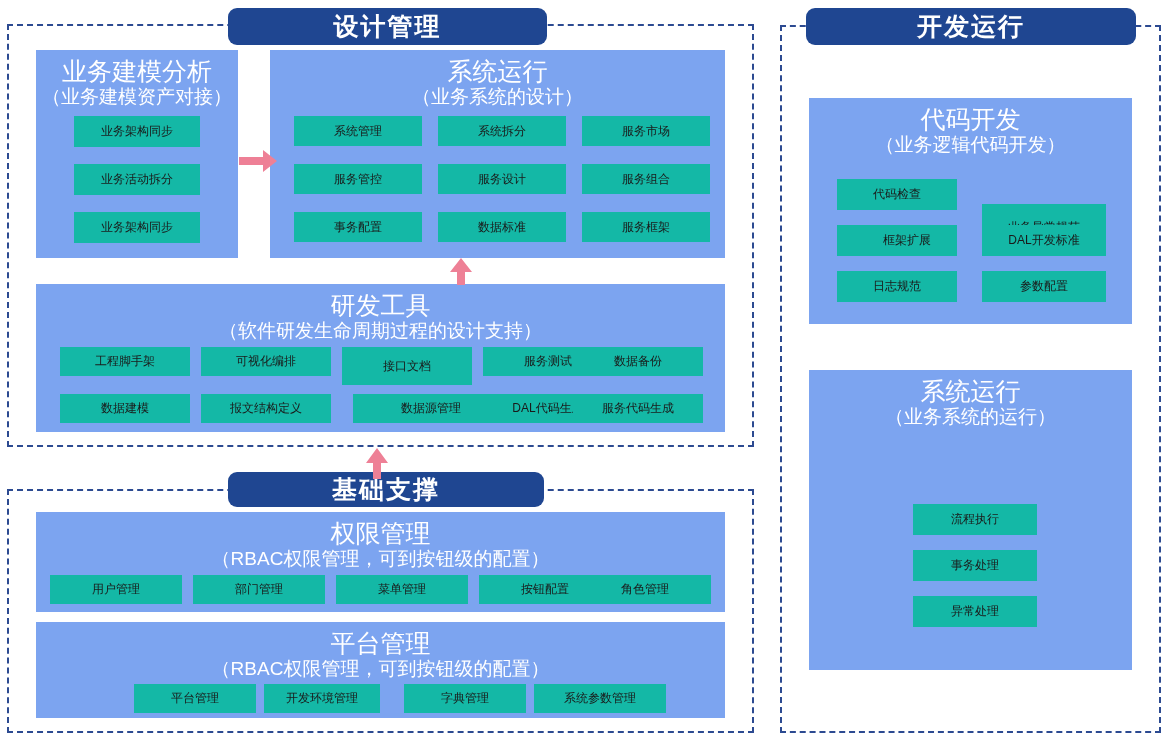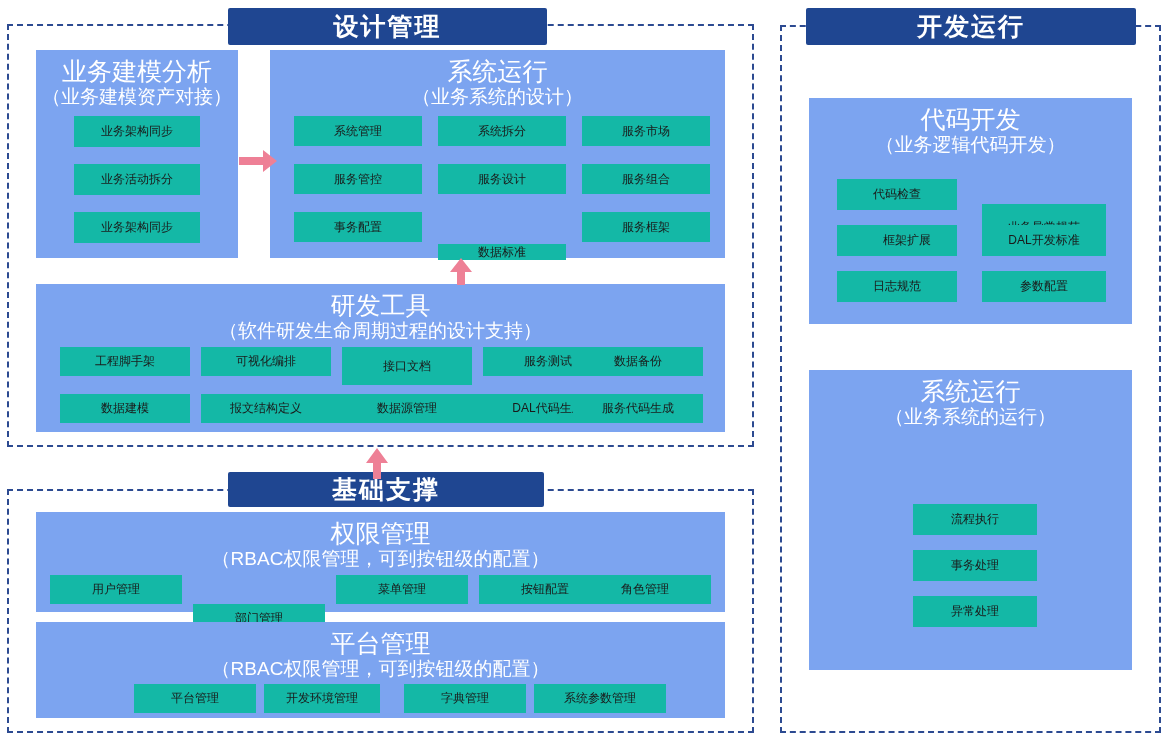--- a/index.html
+++ b/index.html
@@ -18,21 +18,21 @@
     border:2px dashed #2c4a91;
     background:transparent;
     box-sizing:border-box;
   }
 
   
   .badge{
     position:absolute;
     background:#1f4691;
     color:#ffffff;
-    border-radius:2px;
+    border-radius:9px;
     display:flex;
     align-items:center;
     justify-content:center;
     font-size:25px;
     font-weight:bold;
     letter-spacing:2px;
     box-sizing:border-box;
     z-index:5;
   }
 
@@ -108,21 +108,21 @@
     <div class="grid-abs">
       <div class="chip" style="left:24px;top:66px;width:128px;height:30px;">系统管理</div>
       <div class="chip" style="left:168px;top:66px;width:128px;height:30px;">系统拆分</div>
       <div class="chip" style="left:312px;top:66px;width:128px;height:30px;">服务市场</div>
 
       <div class="chip" style="left:24px;top:114px;width:128px;height:30px;">服务管控</div>
       <div class="chip" style="left:168px;top:114px;width:128px;height:30px;">服务设计</div>
       <div class="chip" style="left:312px;top:114px;width:128px;height:30px;">服务组合</div>
 
       <div class="chip" style="left:24px;top:162px;width:128px;height:30px;">事务配置</div>
-      <div class="chip" style="left:168px;top:162px;width:128px;height:16px;margin-top:32px;">数据标准</div>
+      <div class="chip" style="left:168px;top:162px;width:128px;height:30px;">数据标准</div>
       <div class="chip" style="left:312px;top:162px;width:128px;height:30px;">服务框架</div>
     </div>
   </div>
 
   <div class="arrow" style="left:448px;top:258px;width:26px;height:28px;">
     <svg width="26" height="28" viewBox="0 0 26 28">
       <polygon points="13,0 24,14 17,14 17,27 9,27 9,14 2,14" fill="#ee8096"></polygon>
     </svg>
   </div>
 
@@ -131,42 +131,42 @@
     <div class="panel-sub">（软件研发生命周期过程的设计支持）</div>
     <div class="grid-abs">
       <div class="chip" style="left:24px;top:63px;width:130px;height:29px;">工程脚手架</div>
       <div class="chip" style="left:165px;top:63px;width:130px;height:29px;">可视化编排</div>
       <div class="chip" style="left:306px;top:63px;width:130px;height:38px;">接口文档</div>
       <div class="chip" style="left:447px;top:63px;width:130px;height:29px;">服务测试</div>
       <div class="chip" style="left:537px;top:63px;width:130px;height:29px;">数据备份</div>
 
       <div class="chip" style="left:24px;top:110px;width:130px;height:29px;">数据建模</div>
       <div class="chip" style="left:165px;top:110px;width:130px;height:29px;">报文结构定义</div>
-      <div class="chip" style="left:293px;top:110px;width:156px;height:29px;">数据源管理</div>
+      <div class="chip" style="left:317px;top:110px;width:156px;height:29px;">数据源管理</div>
       <div class="chip" style="left:447px;top:110px;width:130px;height:29px;">DAL代码生成</div>
       <div class="chip" style="left:537px;top:110px;width:130px;height:29px;">服务代码生成</div>
     </div>
   </div>
 
   <div class="arrow" style="left:364px;top:448px;width:26px;height:32px;">
     <svg width="26" height="32" viewBox="0 0 26 32">
       <polygon points="13,0 24,15 17,15 17,31 9,31 9,15 2,15" fill="#ee8096"></polygon>
     </svg>
   </div>
 
   <div class="region" style="left:7px;top:489px;width:747px;height:244px;"></div>
 
   <div class="badge" style="left:228px;top:472px;width:316px;height:35px;">基础支撑</div>
 
   <div class="panel" style="left:36px;top:512px;width:689px;height:100px;">
     <div class="panel-title">权限管理</div>
     <div class="panel-sub">（RBAC权限管理，可到按钮级的配置）</div>
     <div class="grid-abs">
       <div class="chip" style="left:14px;top:63px;width:132px;height:29px;">用户管理</div>
-      <div class="chip" style="left:157px;top:63px;width:132px;height:29px;margin-top:29px;">部门管理</div>
+      <div class="chip" style="left:157px;top:63px;width:132px;height:29px;">部门管理</div>
       <div class="chip" style="left:300px;top:63px;width:132px;height:29px;">菜单管理</div>
       <div class="chip" style="left:443px;top:63px;width:132px;height:29px;">按钮配置</div>
       <div class="chip" style="left:543px;top:63px;width:132px;height:29px;">角色管理</div>
     </div>
   </div>
 
   <div class="panel" style="left:36px;top:622px;width:689px;height:96px;">
     <div class="panel-title">平台管理</div>
     <div class="panel-sub">（RBAC权限管理，可到按钮级的配置）</div>
     <div class="grid-abs">

